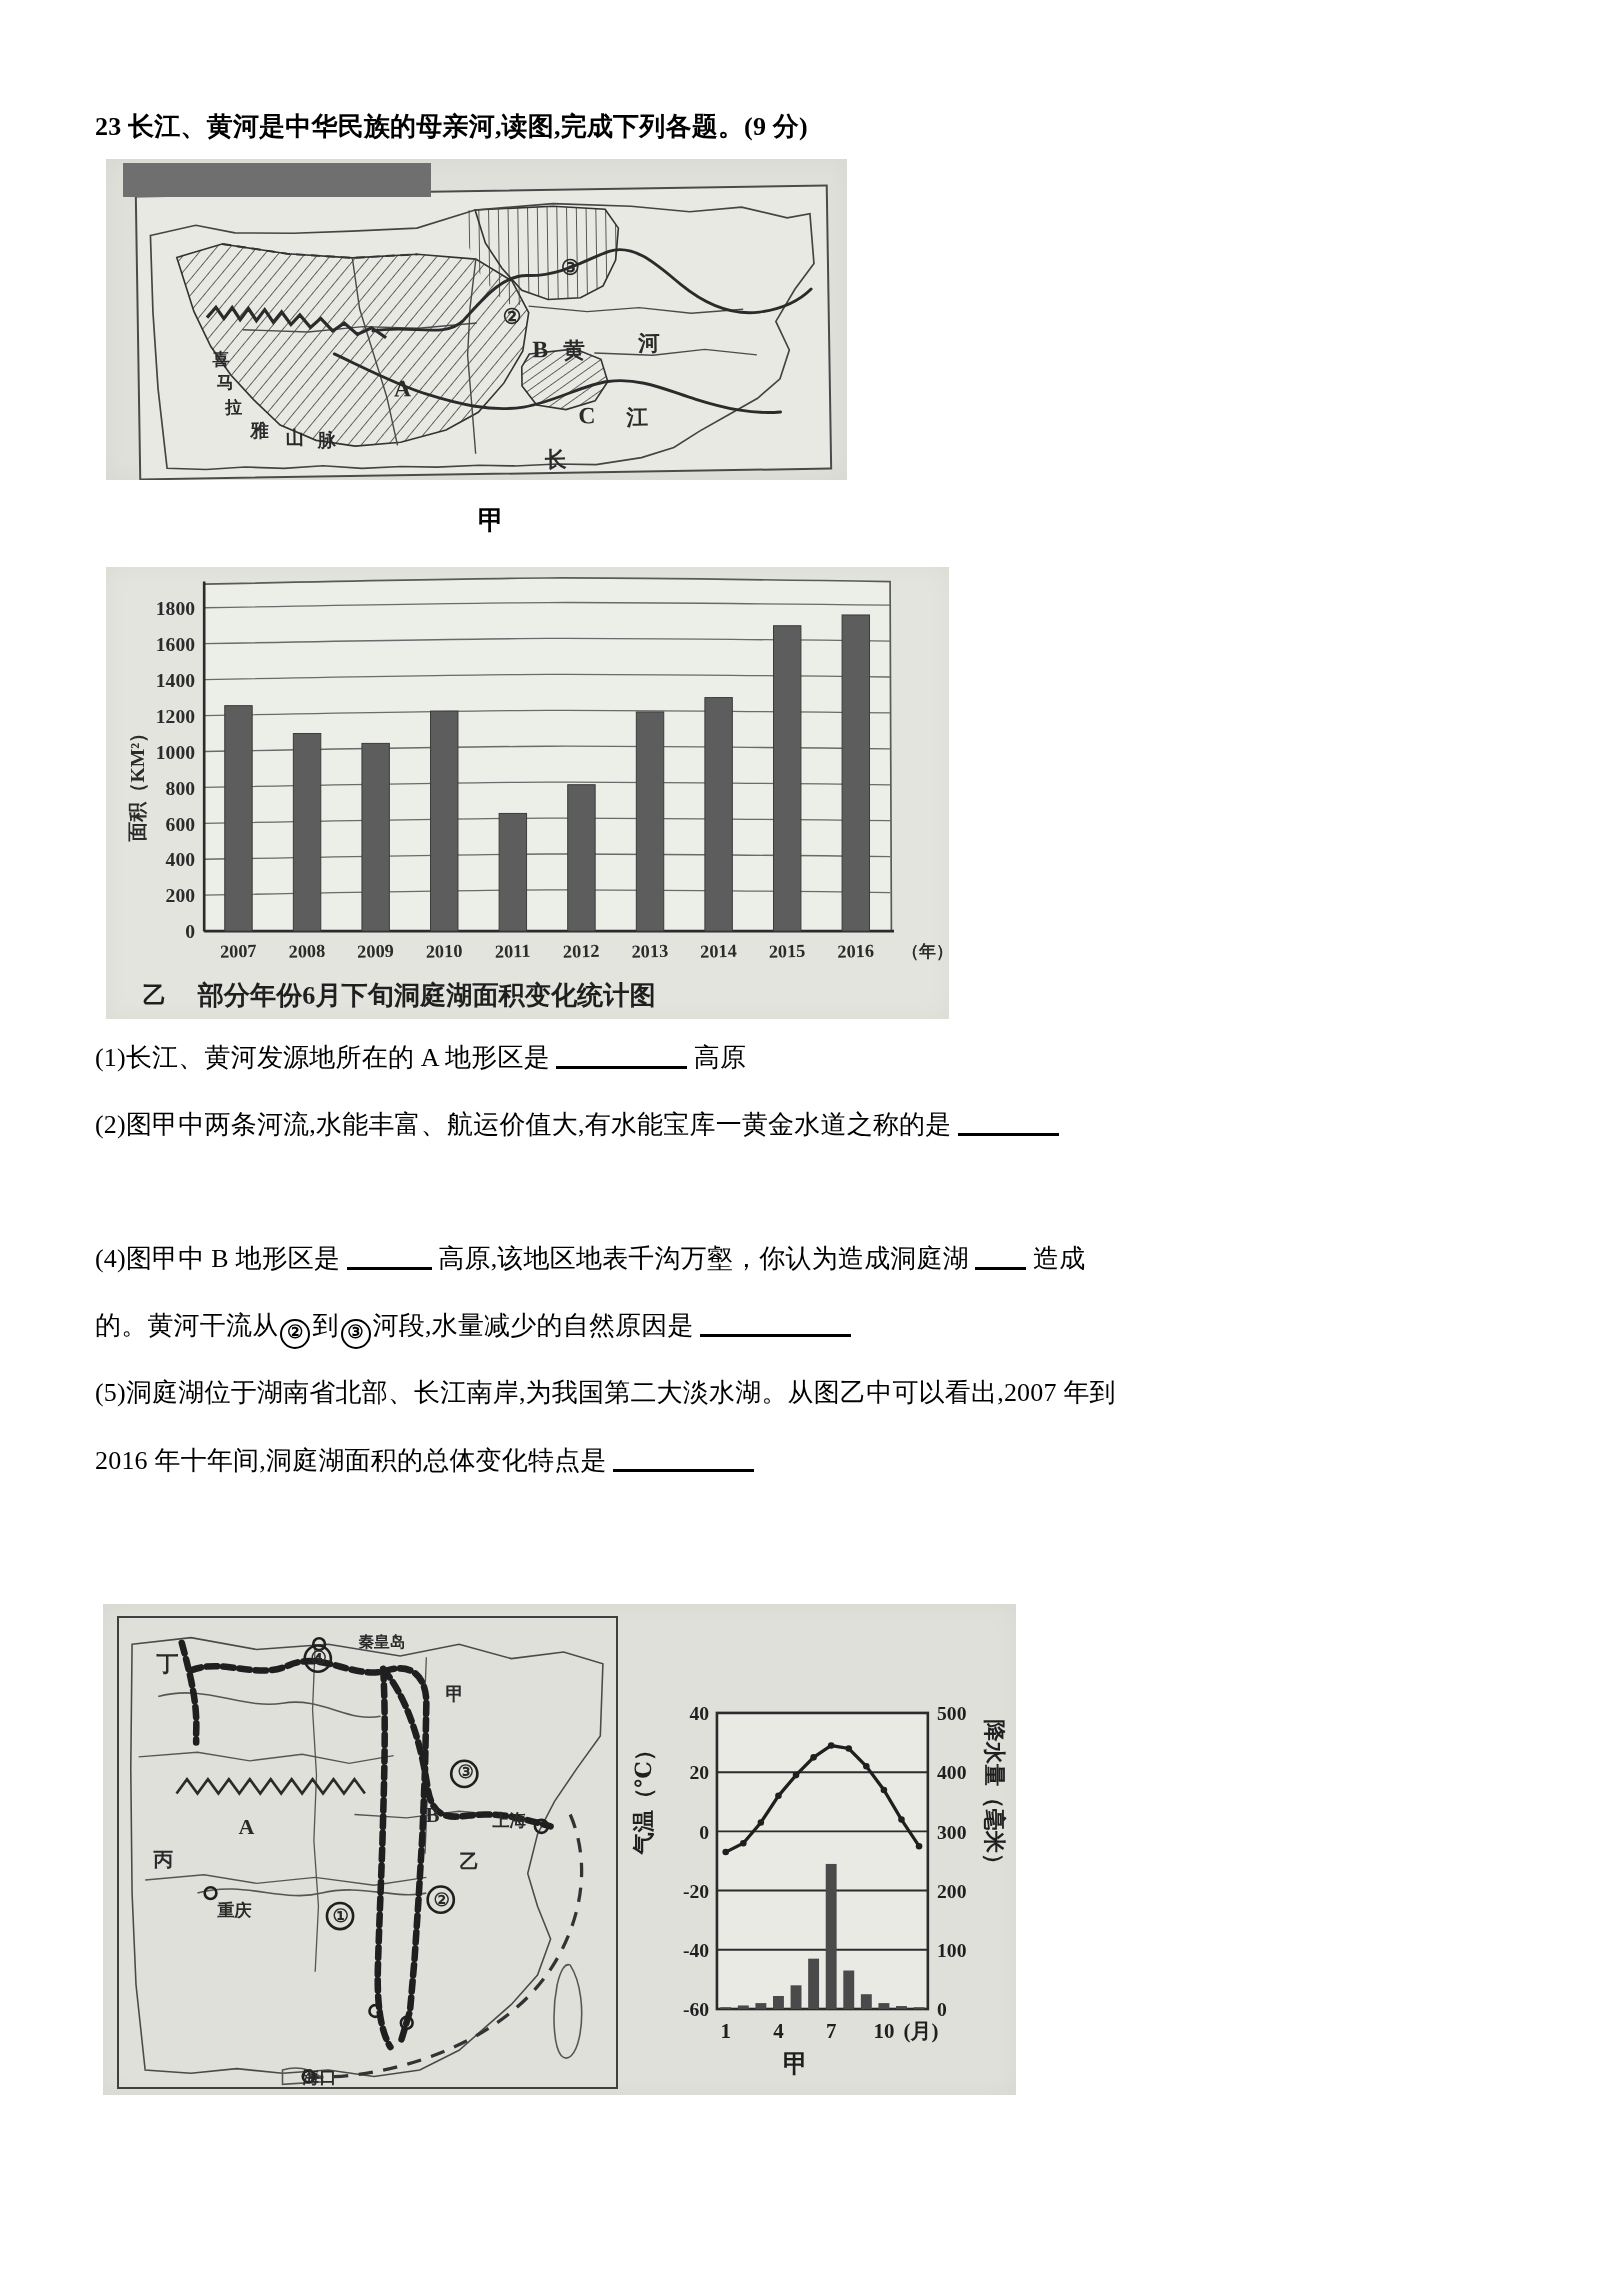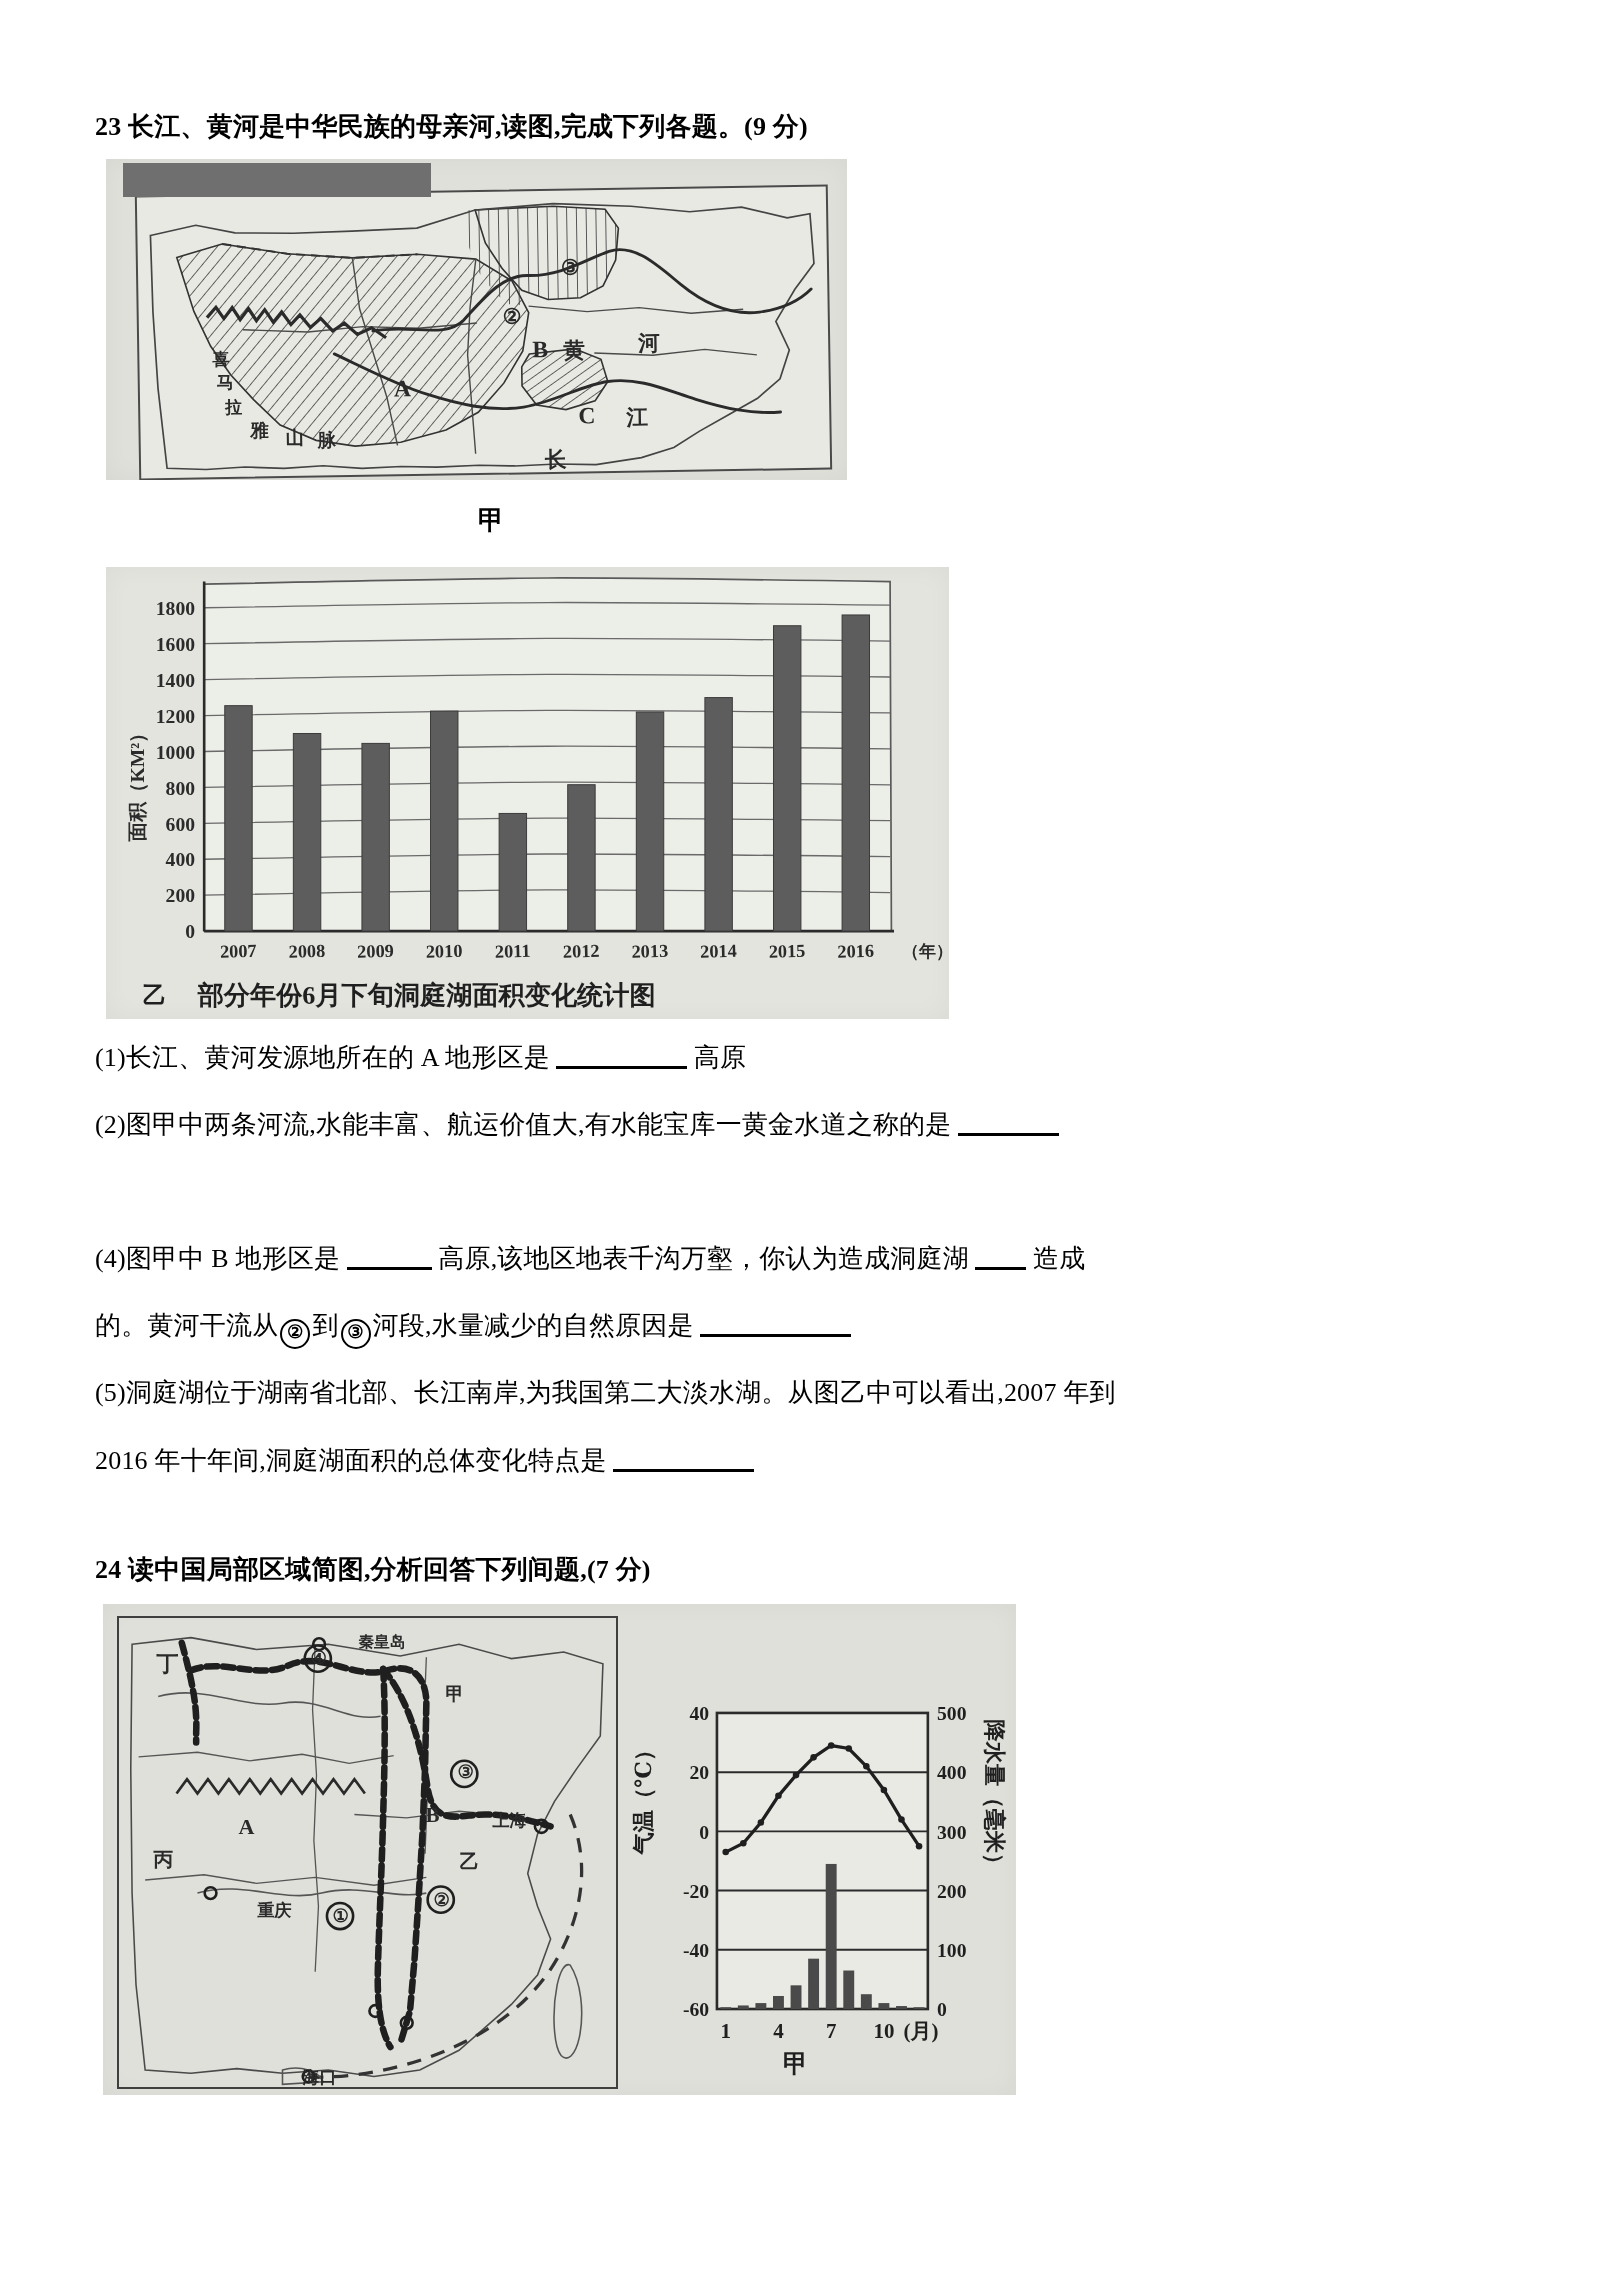--- a/index.html
+++ b/index.html
@@ -232,21 +232,20 @@
     <span>的。黄河干流从</span><span class="circnum">②</span><span>到</span><span class="circnum">③</span><span>河段,水量减少的自然原因是</span><span class="blank" style="width:151px;"></span>
   </div>
 
   <div class="qline" style="left:95px; top:1379px;">(5)洞庭湖位于湖南省北部、长江南岸,为我国第二大淡水湖。从图乙中可以看出,2007 年到</div>
 
   <div class="qline" style="left:95px; top:1447px;">
     <span>2016 年十年间,洞庭湖面积的总体变化特点是</span><span class="blank" style="width:141px;"></span>
   </div>
 
 
-  <div class="qline qhead" style="left:95px; top:1556px;">24 读中国局部区域简图,分析回答下列间题,(7 分)</div>
 
   <div class="scan" id="fig-map2">
 
     <div style="position:absolute; left:14.4px; top:11.8px; width:497px; height:469px; border:2.6px solid #3f3f3f;">
       <svg class="msvg" viewBox="0 0 760 716" preserveAspectRatio="none">
 
         <path d="M20,40 L110,30 L210,48 L320,40 L430,58 L520,40 L600,62 L680,52 L740,70
                  L736,180 L700,230 L666,280 L640,330 L625,390 L640,440 L660,490
                  L640,545 L600,590 L560,625 L520,660 L460,690 L390,700
                  L320,690 L250,695 L180,688 L110,695 L40,690 L26,560 L20,420 L18,230 Z" fill="none" stroke="#4a4a4a" stroke-width="2.4"></path>
@@ -291,21 +290,21 @@
       <span class="mlabel" style="left:37px; top:31px; font-size:22px;">丁</span>
       <span class="mlabel" style="left:191px; top:29px; font-size:18.3px;">④</span>
       <span class="mlabel" style="left:239px; top:14.4px; font-size:15.7px;">秦皇岛</span>
       <span class="mlabel" style="left:326px; top:63px; font-size:18.3px;">甲</span>
       <span class="mlabel" style="left:338px; top:143px; font-size:18.3px;">③</span>
       <span class="mlabel" style="left:306px; top:185px; font-size:21px;">B</span>
       <span class="mlabel" style="left:373px; top:191px; font-size:17px;">上海</span>
       <span class="mlabel" style="left:340px; top:230px; font-size:19.6px;">乙</span>
       <span class="mlabel" style="left:119px; top:196px; font-size:22px;">A</span>
       <span class="mlabel" style="left:34px; top:228px; font-size:19.6px;">丙</span>
-      <span class="mlabel" style="left:98px; top:281px; font-size:17px;margin-left:40px;">重庆</span>
+      <span class="mlabel" style="left:98px; top:281px; font-size:17px;">重庆</span>
       <span class="mlabel" style="left:213px; top:287px; font-size:18.3px;">①</span>
       <span class="mlabel" style="left:314px; top:271px; font-size:18.3px;">②</span>
       <span class="mlabel" style="left:183px; top:448px; font-size:17px;">海口</span>
     </div>
 
     <svg id="climosvg" style="position:absolute; left:517px; top:11.8px;" width="393" height="469" viewBox="0 0 600 716">
         <rect x="148" y="148" width="322" height="452" fill="#e9eae4" stroke="#2b2b2b" stroke-width="4"></rect>
         <text x="136" y="611" text-anchor="end" font-size="30" fill="#1f1f1f" font-weight="700">-60</text>
         <line x1="148" y1="509.6" x2="470" y2="509.6" stroke="#2b2b2b" stroke-width="3"></line>
         <text x="136" y="520.6" text-anchor="end" font-size="30" fill="#1f1f1f" font-weight="700">-40</text>

